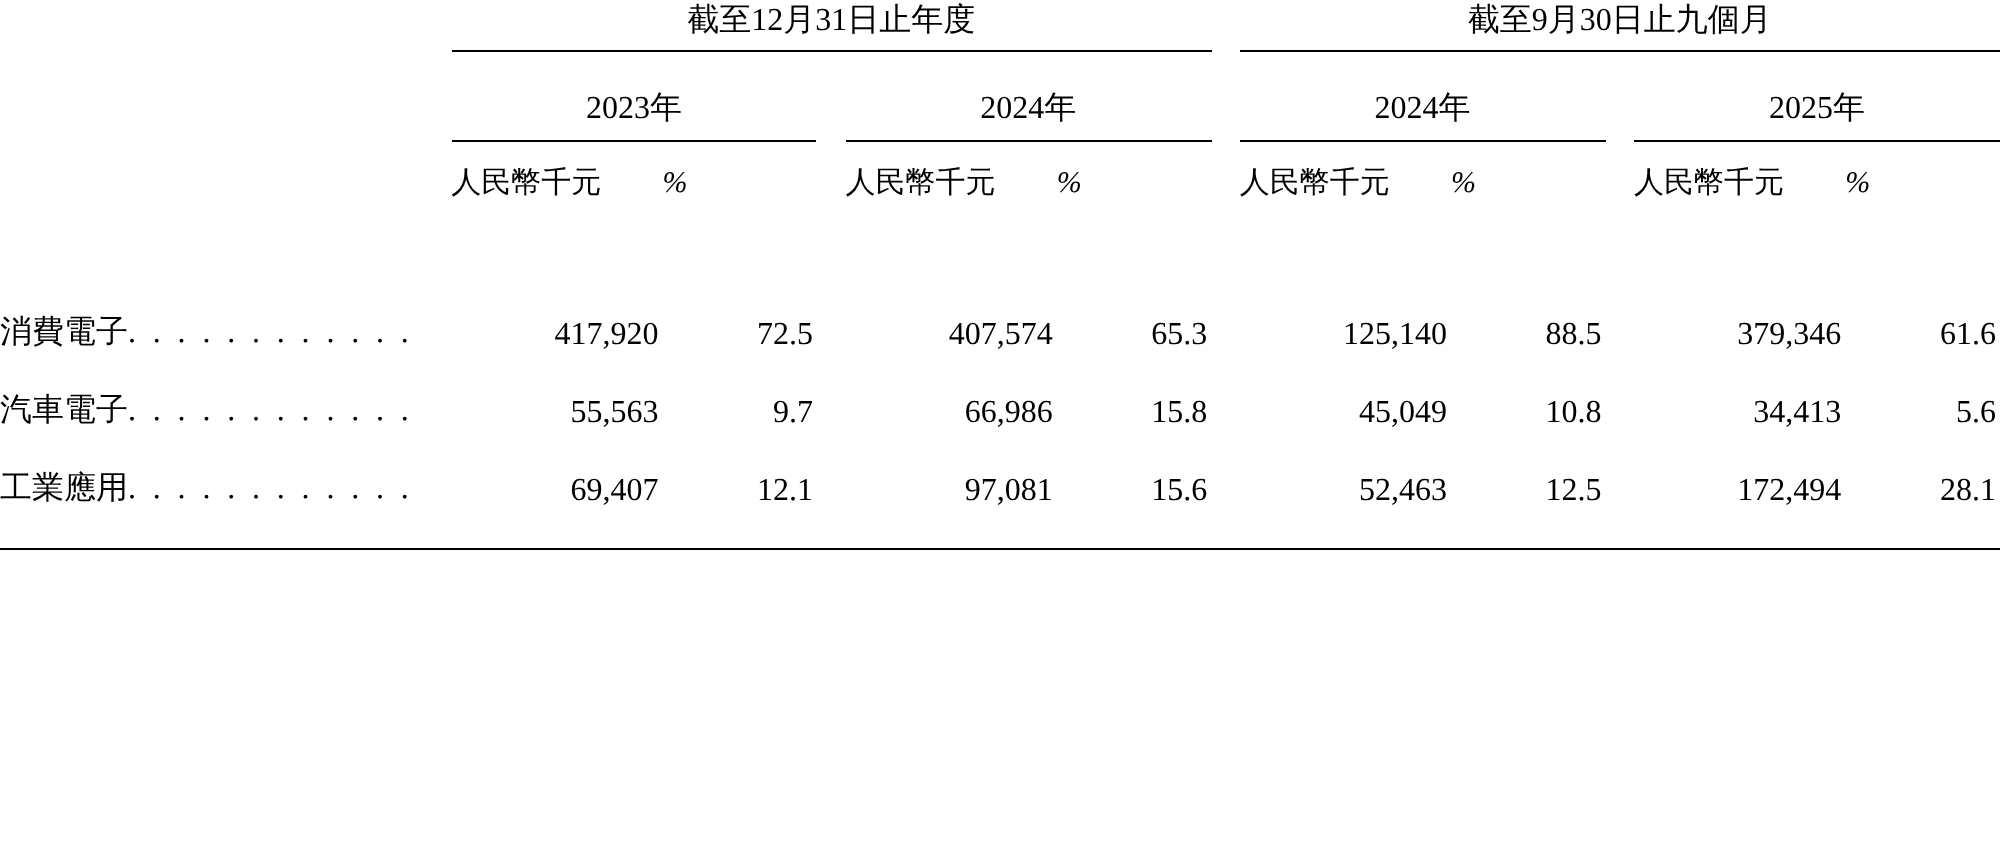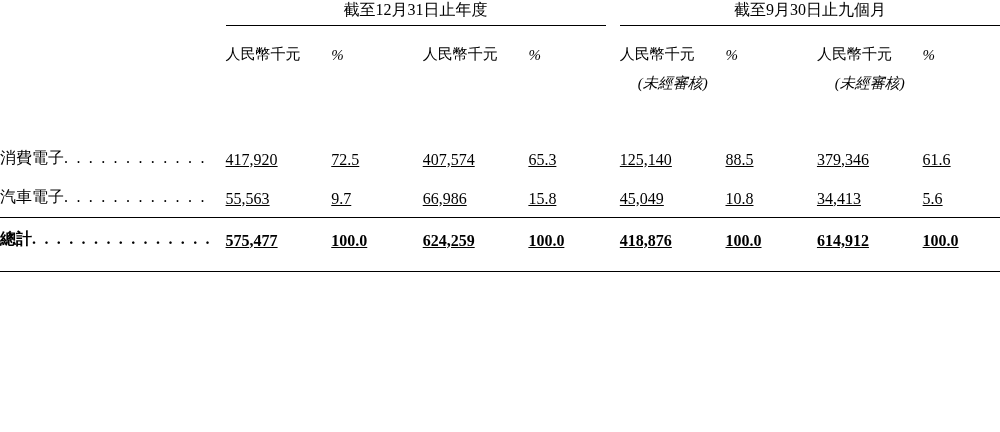--- a/index.html
+++ b/index.html
@@ -79,25 +79,25 @@
     white-space: nowrap;
     padding-top: 9px;
     padding-bottom: 9px;
     letter-spacing: 0px;
     margin-left: 43px;
   }
   .row-label .dots {
     letter-spacing: 2.2px;
   }
   .num {
+    text-align: right;
     font-size: 16px;
     padding-top: 9px;
     padding-bottom: 9px;
     padding-right: 2px;
-    text-decoration: underline;
   }
   sup {
     font-size: 10px;
     vertical-align: super;
   }
 
   tr.total td {
     font-weight: bold;
     border-top: 1px solid #000;
     padding-top: 11px;
@@ -136,50 +136,46 @@
       <tr>
         <td></td>
         <td class="grp-head" colspan="5">截至12月31日止年度</td>
         <td></td>
         <td class="grp-head" colspan="5">截至9月30日止九個月</td>
       </tr>
       <tr class="grp-head-spacer">
         <td colspan="12"></td>
       </tr>
 
-
-      <tr>
-        <td></td>
-        <td class="unit-head">人民幣千元</td>
-        <td class="unit-head pct">%</td>
-        <td></td>
-        <td class="unit-head">人民幣千元</td>
-        <td class="unit-head pct">%</td>
-        <td></td>
-        <td class="unit-head">人民幣千元</td>
-        <td class="unit-head pct">%</td>
-        <td></td>
-        <td class="unit-head">人民幣千元</td>
-        <td class="unit-head pct">%</td>
-      </tr>
-
-      <tr>
-        <td></td>
-        <td class="sub-head"></td>
-        <td class="sub-head"></td>
-        <td></td>
-        <td class="sub-head"></td>
-        <td class="sub-head"></td>
-        <td></td>
-        <td class="sub-head">(未經審核)</td>
-        <td class="sub-head"></td>
-        <td></td>
-        <td class="sub-head">(未經審核)</td>
-        <td class="sub-head"></td>
-      </tr>
+      <tr>
+        <td></td>
+        <td class="yr-head" colspan="2">2023年</td>
+        <td></td>
+        <td class="yr-head" colspan="2">2024年</td>
+        <td></td>
+        <td class="yr-head" colspan="2">2024年</td>
+        <td></td>
+        <td class="yr-head" colspan="2">2025年</td>
+      </tr>
+
+      <tr>
+        <td></td>
+        <td class="unit-head">人民幣千元</td>
+        <td class="unit-head pct">%</td>
+        <td></td>
+        <td class="unit-head">人民幣千元</td>
+        <td class="unit-head pct">%</td>
+        <td></td>
+        <td class="unit-head">人民幣千元</td>
+        <td class="unit-head pct">%</td>
+        <td></td>
+        <td class="unit-head">人民幣千元</td>
+        <td class="unit-head pct">%</td>
+      </tr>
+
 
       <tr class="pad-row">
         <td colspan="12"></td>
       </tr>
 
       <tr>
         <td class="row-label"><span>消費電子</span><span class="dots">. . . . . . . . . . . .</span></td>
         <td class="num">417,920</td>
         <td class="num">72.5</td>
         <td></td>
@@ -201,36 +197,36 @@
         <td class="num">66,986</td>
         <td class="num">15.8</td>
         <td></td>
         <td class="num">45,049</td>
         <td class="num">10.8</td>
         <td></td>
         <td class="num">34,413</td>
         <td class="num">5.6</td>
       </tr>
 
-
-
-      <tr class="total">
-        <td class="row-label"><span>總計</span><span class="dots">. . . . . . . . . . . . . . .</span></td>
-        <td class="num">575,477</td>
-        <td class="num">100.0</td>
-        <td></td>
-        <td class="num">624,259</td>
-        <td class="num">100.0</td>
-        <td></td>
-        <td class="num">418,876</td>
-        <td class="num">100.0</td>
-        <td></td>
-        <td class="num">614,912</td>
-        <td class="num">100.0</td>
-      </tr>
+      <tr>
+        <td class="row-label"><span>工業應用</span><span class="dots">. . . . . . . . . . . .</span></td>
+        <td class="num">69,407</td>
+        <td class="num">12.1</td>
+        <td></td>
+        <td class="num">97,081</td>
+        <td class="num">15.6</td>
+        <td></td>
+        <td class="num">52,463</td>
+        <td class="num">12.5</td>
+        <td></td>
+        <td class="num">172,494</td>
+        <td class="num">28.1</td>
+      </tr>
+
+
 
       <tr class="spacer-after-total">
         <td colspan="12"></td>
       </tr>
       <tr class="total-underline">
         <td></td>
         <td></td>
         <td></td>
         <td></td>
         <td></td>

